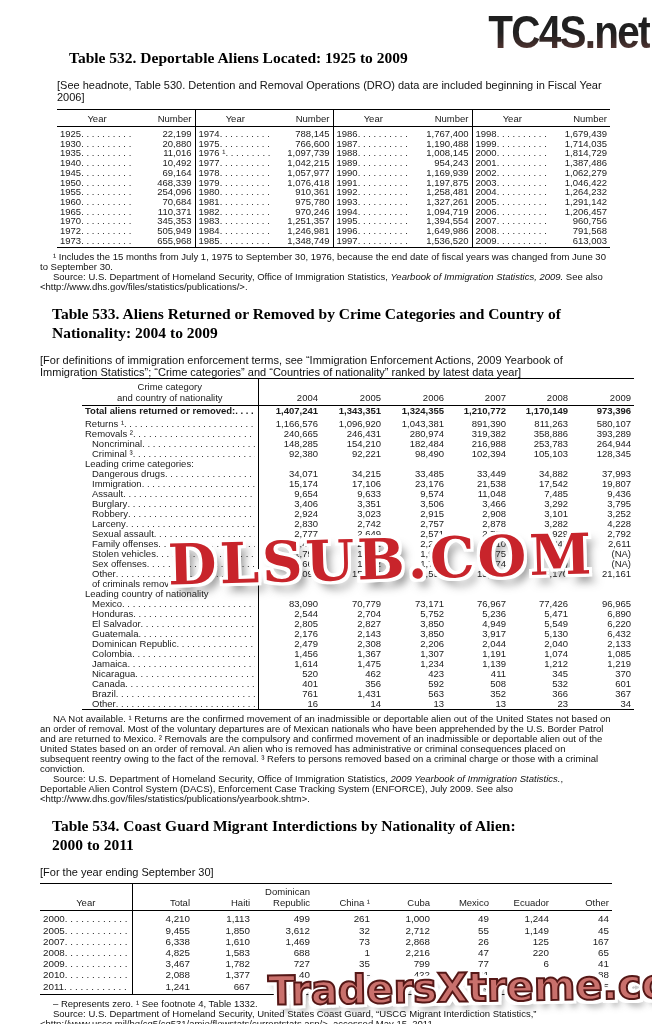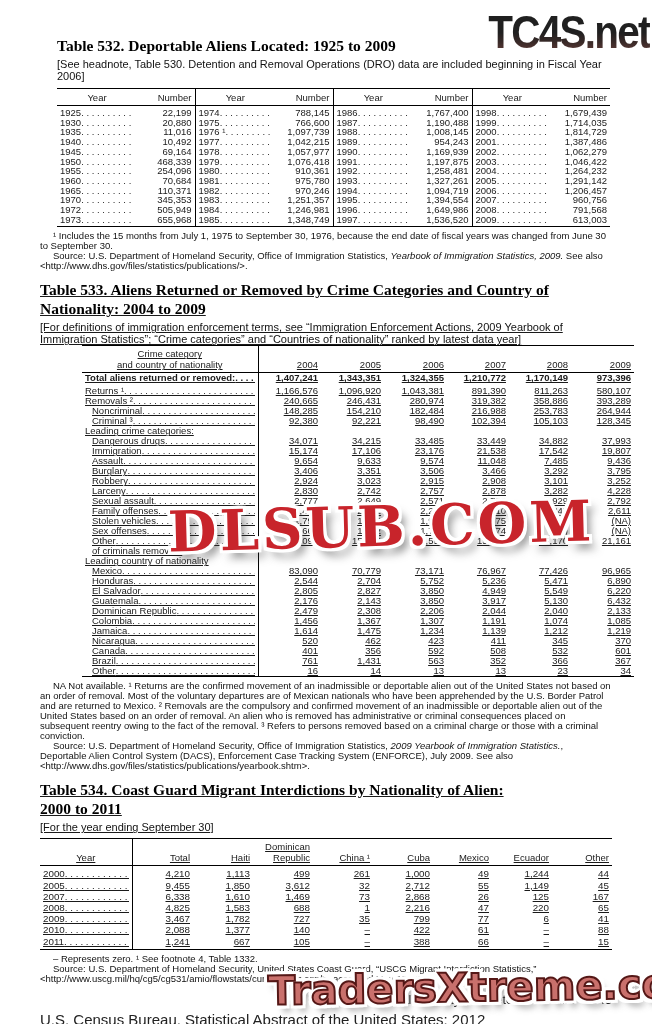--- a/index.html
+++ b/index.html
@@ -1,21 +1,21 @@
 <!DOCTYPE html>
 <html><head>
 <meta charset="utf-8">
 <style>
   html,body{margin:0;padding:0;background:#ffffff;}
   .page{position:relative;width:652px;height:1024px;background:#fff;overflow:hidden;
         font-family:"Liberation Sans",sans-serif;color:#1a1a1a;}
   .content{padding:36px 40px 0 40px;}
   .sec532{margin-left:17px;}
   .title{font-family:"Liberation Serif",serif;font-weight:bold;font-size:15.5px;
-         line-height:19px;color:#000;margin:0;}
+         line-height:19px;color:#000;margin:12px;}
   .headnote{font-size:11px;line-height:12px;color:#111;margin-top:3px;}
   table{border-collapse:collapse;table-layout:fixed;}
   td,th{overflow:hidden;white-space:nowrap;}
   .num{text-align:right;}
   .vr{border-left:1px solid #000;}
   .lblwrap{display:flex;overflow:hidden;}
   .lblwrap .t{white-space:nowrap;}
   .lblwrap .dots{flex:1;white-space:nowrap;overflow:hidden;}
   
   .t532{margin-top:6px;width:553px;border-top:1.5px solid #000;border-bottom:1.5px solid #000;}
@@ -41,21 +41,21 @@
            padding:2px 3px;border-bottom:1px solid #000;line-height:11px;}
   .t534 th.yearh{text-align:center;border-right:1px solid #000;}
   .t534 td{font-size:9.8px;line-height:11.2px;padding:0 3px;}
   .t534 td.lbl{border-right:1px solid #000;}
   .t534 tbody tr:first-child td{padding-top:2px;}
   .t534 tbody tr:last-child td{padding-bottom:2px;}
   
   .fn{font-size:9.5px;line-height:10px;margin-top:4px;color:#111;}
   .fn p{margin:0;text-indent:13px;}
   .i{font-style:italic;}
-  .mt8{margin-top:9px;text-decoration:underline;}
+  .mt8{margin-top:9px;}
   
   .runfoot{margin-top:9px;text-align:right;font-size:12.5px;color:#222;}
   .runfoot .pgnum{display:inline-block;margin-left:16px;}
   .imprint{margin-top:4px;font-size:15px;color:#222;}
   
   .wm-top{position:absolute;top:4px;right:2px;font-family:"Liberation Sans",sans-serif;
           font-weight:bold;font-size:47px;letter-spacing:-2px;transform:scaleX(.86);
           transform-origin:right top;
           background:linear-gradient(#202020 52%,#3a2a28 70%,#7b4742 100%);
           -webkit-background-clip:text;background-clip:text;color:transparent;}

